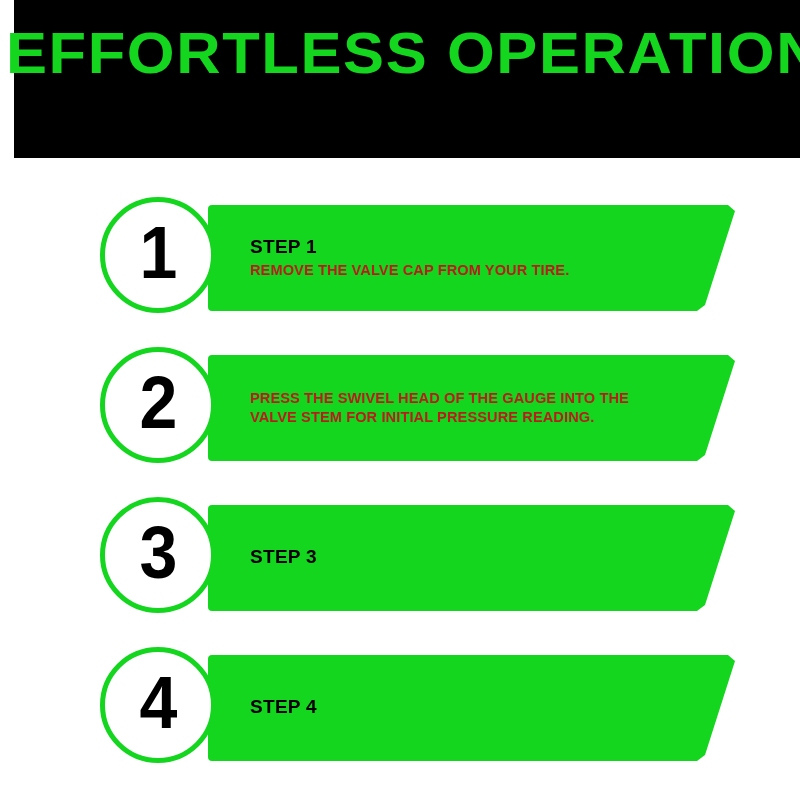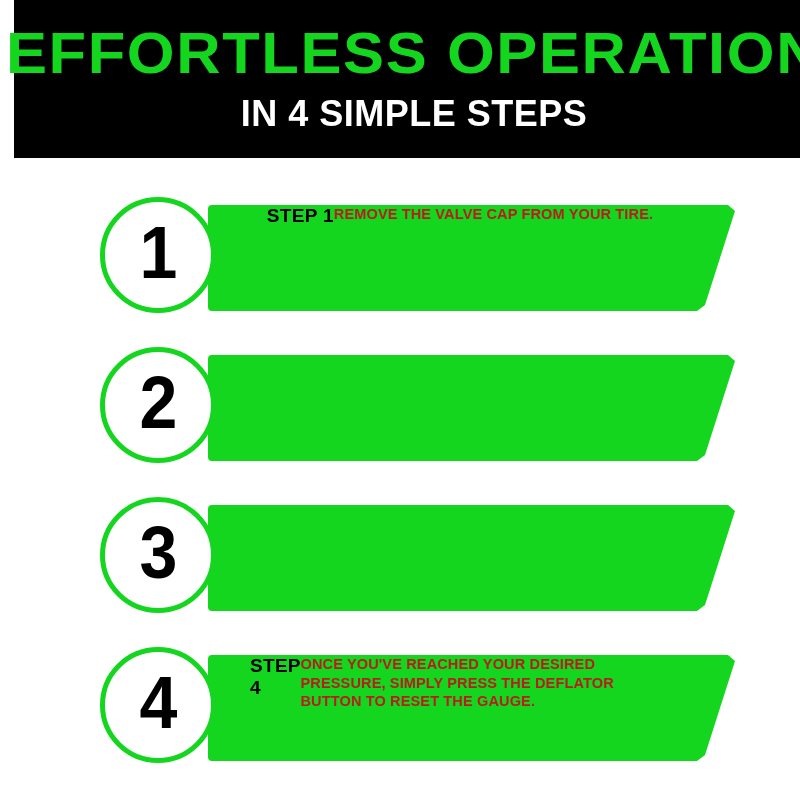--- a/index.html
+++ b/index.html
@@ -131,21 +131,21 @@
   }
 
   
   .step-text {
     position: absolute;
     left: 250px;
     top: 8px;
     width: 420px;
     height: 106px;
     display: flex;
-    flex-direction: row;
+    flex-direction: column;
     justify-content: center;
   }
   .step-heading {
     color: #000000;
     font-family: "Liberation Sans Narrow", "Liberation Sans", sans-serif;
     font-size: 19px;
     font-weight: bold;
     letter-spacing: 0.3px;
     line-height: 1.15;
     margin: 0 0 3px 0;
@@ -161,21 +161,20 @@
     margin: 0;
     text-transform: uppercase;
     max-width: 400px;
   }
 </style>
 </head>
 <body style="background: rgb(255, 255, 255);">
 
 <div class="header" style="background: rgb(0, 0, 0);">
   <h1 class="header-title" style="color: rgb(21, 214, 31);">EFFORTLESS OPERATION</h1>
-  <h2 class="header-subtitle" style="color: rgb(255, 255, 255);">IN 4 SIMPLE STEPS</h2>
 </div>
 
 <div class="steps">
 
   <div class="step-row r0">
     <div class="step-banner" style="background: rgb(21, 214, 31);"></div>
     <div class="step-circle" style="border-color: rgb(21, 214, 31);">
       <span class="step-number">1</span>
     </div>
     <div class="step-text">
@@ -183,36 +182,37 @@
       <div class="step-desc">REMOVE THE VALVE CAP FROM YOUR TIRE.</div>
     </div>
   </div>
 
   <div class="step-row r1">
     <div class="step-banner" style="background: rgb(21, 214, 31);"></div>
     <div class="step-circle" style="border-color: rgb(21, 214, 31);">
       <span class="step-number">2</span>
     </div>
     <div class="step-text">
+      <div class="step-desc">PRESS THE SWIVEL HEAD OF THE GAUGE INTO THE VALVE STEM FOR INITIAL PRESSURE READING.</div>
     </div>
   </div>
 
   <div class="step-row r2">
     <div class="step-banner" style="background: rgb(21, 214, 31);"></div>
     <div class="step-circle" style="border-color: rgb(21, 214, 31);">
       <span class="step-number">3</span>
     </div>
     <div class="step-text">
+      <div class="step-heading">STEP 3</div>
     </div>
   </div>
 
   <div class="step-row r3">
     <div class="step-banner" style="background: rgb(21, 214, 31);"></div>
     <div class="step-circle" style="border-color: rgb(21, 214, 31);">
       <span class="step-number">4</span>
     </div>
     <div class="step-text">
       <div class="step-heading">STEP 4</div>
-      <div class="step-desc">ONCE YOU'VE REACHED YOUR DESIRED PRESSURE, SIMPLY PRESS THE DEFLATOR BUTTON TO RESET THE GAUGE.</div>
     </div>
   </div>
 
 </div>
 
 </body></html>

